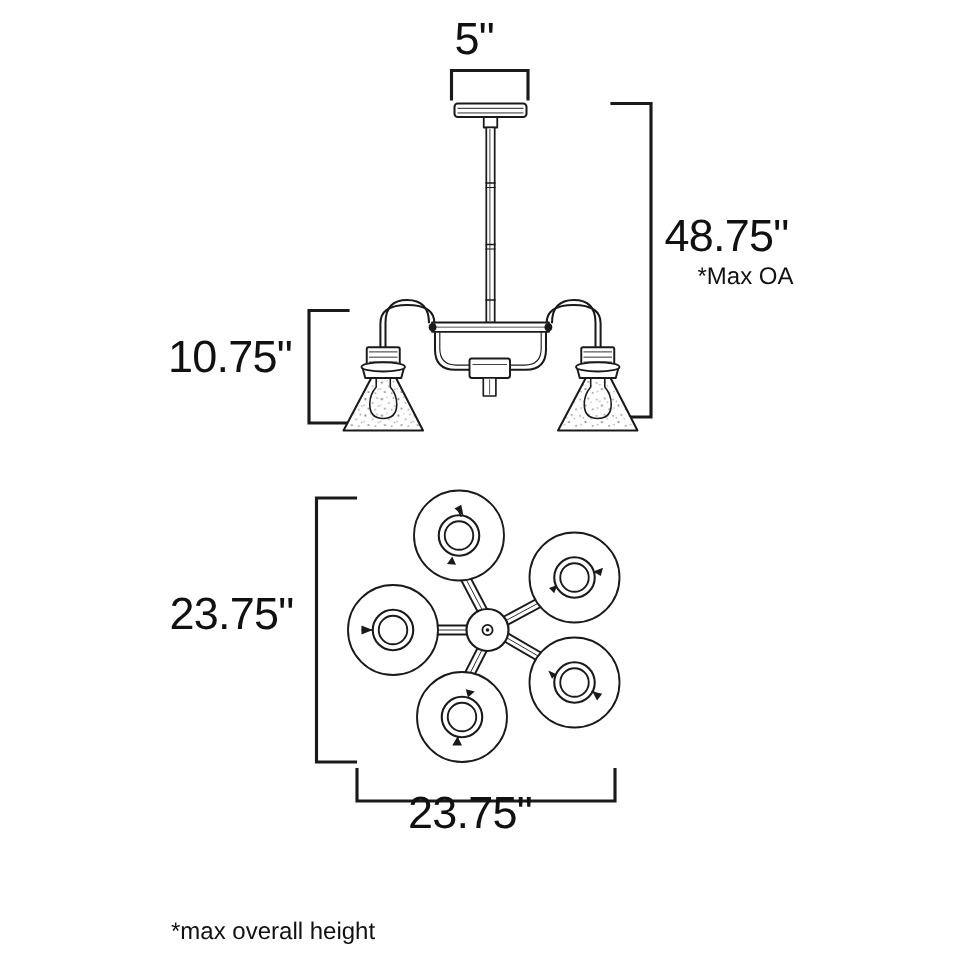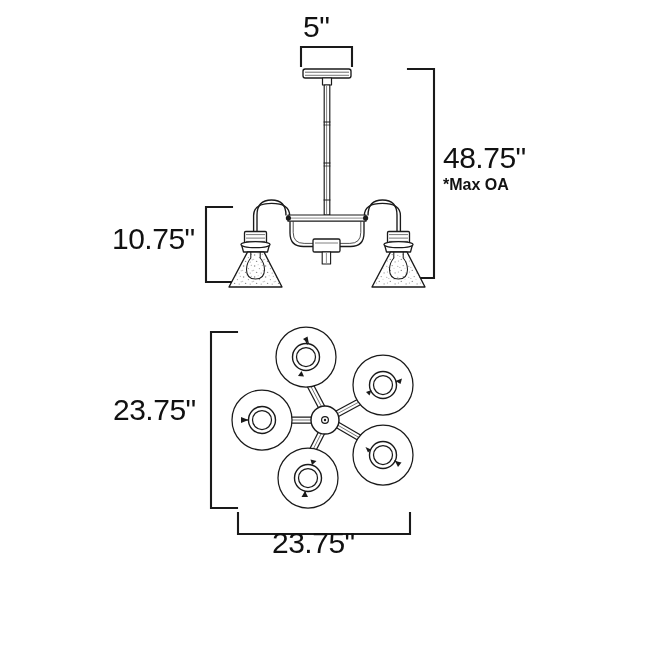--- a/index.html
+++ b/index.html
@@ -48,21 +48,21 @@
   }
   .footnote {
     position: absolute;
     font-size: 16px;
     font-family: "Liberation Sans", sans-serif;
     color: #111111;
     white-space: nowrap;
   }
   .lbl-top   { left: 303px; top: 12px;  }
   .lbl-right { left: 443px; top: 143px; text-align: left; }
-  .lbl-right .dim-sub { display: block; margin-top: 4px; margin-left: 0; font-weight: bold; }
+  .lbl-right .dim-sub { display: block; margin-top: 4px; margin-left: 22px; }
   .lbl-left  { left: 112px; top: 224px; }
   .lbl-plan-v{ left: 113px; top: 395px; }
   .lbl-plan-h{ left: 272px; top: 528px; }
   .ft        { left: 114px; top: 613px; }
 </style>
 </head>
 <body>
 
 <div id="sheet">
 
@@ -282,14 +282,15 @@
   </div>
 
   <div class="dim-label lbl-plan-v">
     <span class="dim-main">23.75"</span>
   </div>
 
   <div class="dim-label lbl-plan-h">
     <span class="dim-main">23.75"</span>
   </div>
 
+  <div class="footnote ft">*max overall height</div>
 
 </div>
 
 </body></html>

